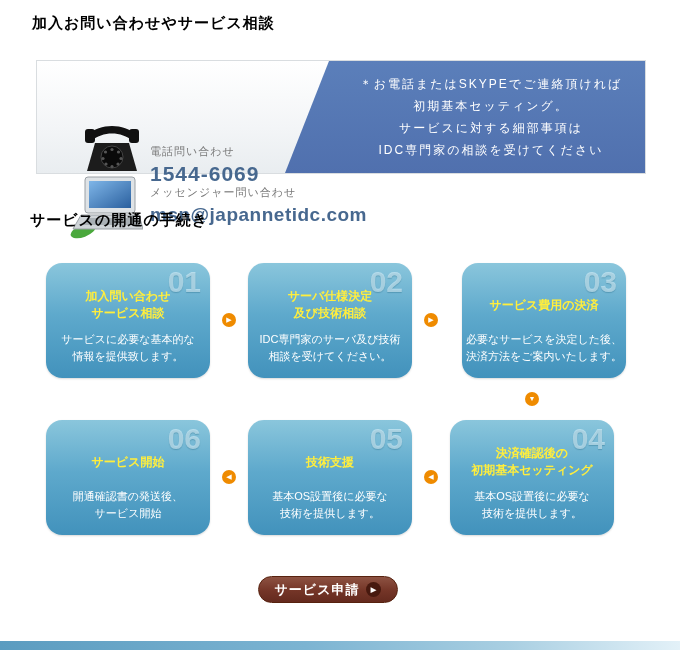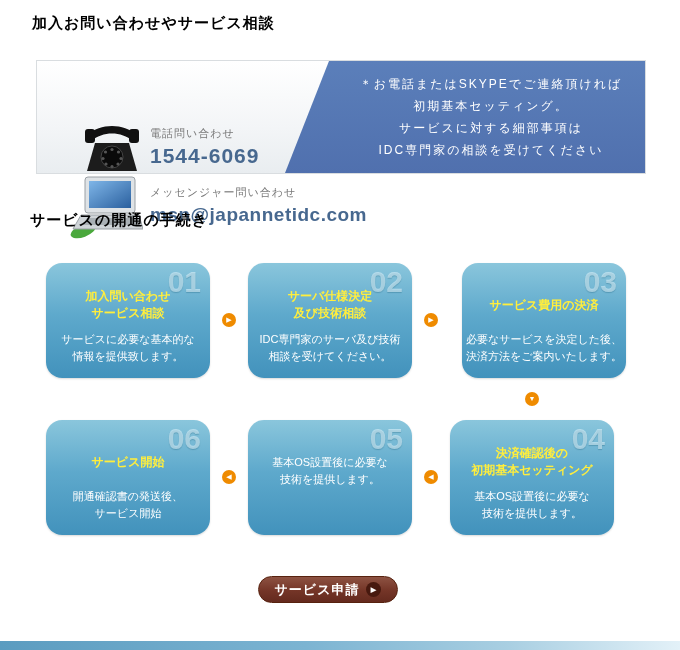--- a/index.html
+++ b/index.html
@@ -25,21 +25,21 @@
     clip-path:polygon(44px 0,100% 0,100% 100%,0 100%);
     display:flex;flex-direction:column;justify-content:center;
     padding-left:52px;box-sizing:border-box;
   }
   .notice-line{
     color:#ffffff;font-size:12px;letter-spacing:2px;line-height:22px;text-align:center;
   }
   .phone-icon{position:absolute;left:46px;top:62px;}
   .laptop-icon{position:absolute;left:32px;top:114px;}
   .contact-group{position:absolute;left:113px;}
-  #phone-group{top:65px;}
+  #phone-group{top:83px;}
   #messenger-group{top:124px;}
   .contact-label{font-size:11px;color:#787878;letter-spacing:1px;}
   .contact-number{font-size:21px;font-weight:bold;color:#47688f;letter-spacing:1px;margin-top:3px;}
   .contact-address{font-size:19px;font-weight:bold;color:#47688f;letter-spacing:.5px;margin-top:4px;}
 
   
   .step{
     position:absolute;width:164px;height:115px;border-radius:16px;box-sizing:border-box;
     background:linear-gradient(180deg,#8ac6dc 0%,#5ea9cc 45%,#4292bc 100%);
     color:#fff;text-align:center;padding:25px 3px 0;
@@ -172,20 +172,21 @@
 決済方法をご案内いたします。</div>
   </div>
   <div class="step" id="step-6">
     <div class="step-num">06</div>
     <div class="step-title">サービス開始</div>
     <div class="step-body">開通確認書の発送後、
 サービス開始</div>
   </div>
   <div class="step" id="step-5">
     <div class="step-num">05</div>
+    <div class="step-title">技術支援</div>
     <div class="step-body">基本OS設置後に必要な
 技術を提供します。</div>
   </div>
   <div class="step" id="step-4">
     <div class="step-num">04</div>
     <div class="step-title">決済確認後の
 初期基本セッティング</div>
     <div class="step-body">基本OS設置後に必要な
 技術を提供します。</div>
   </div>

